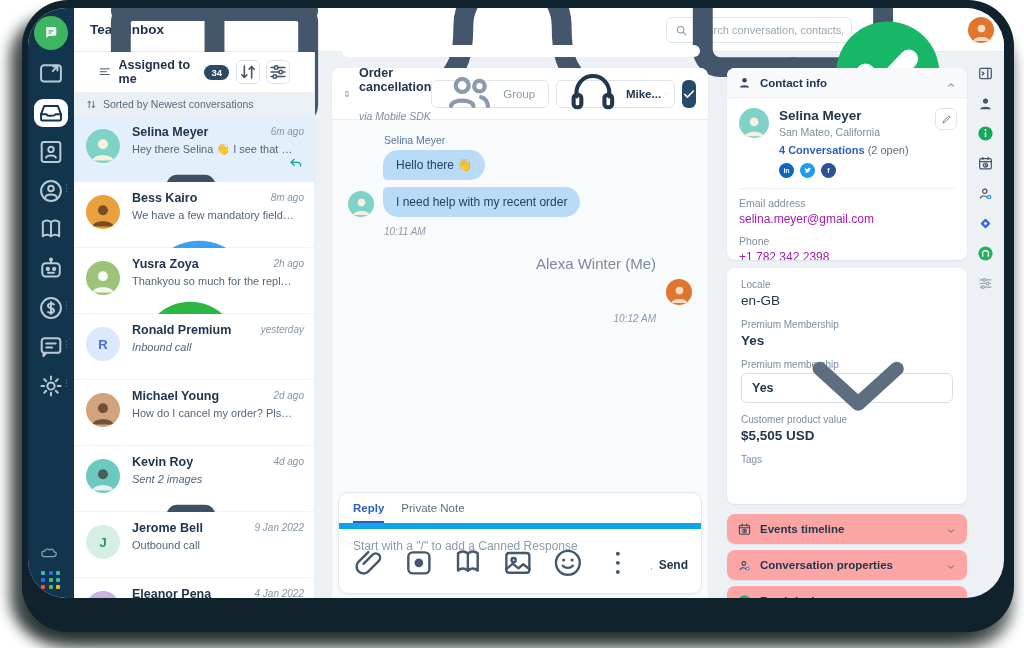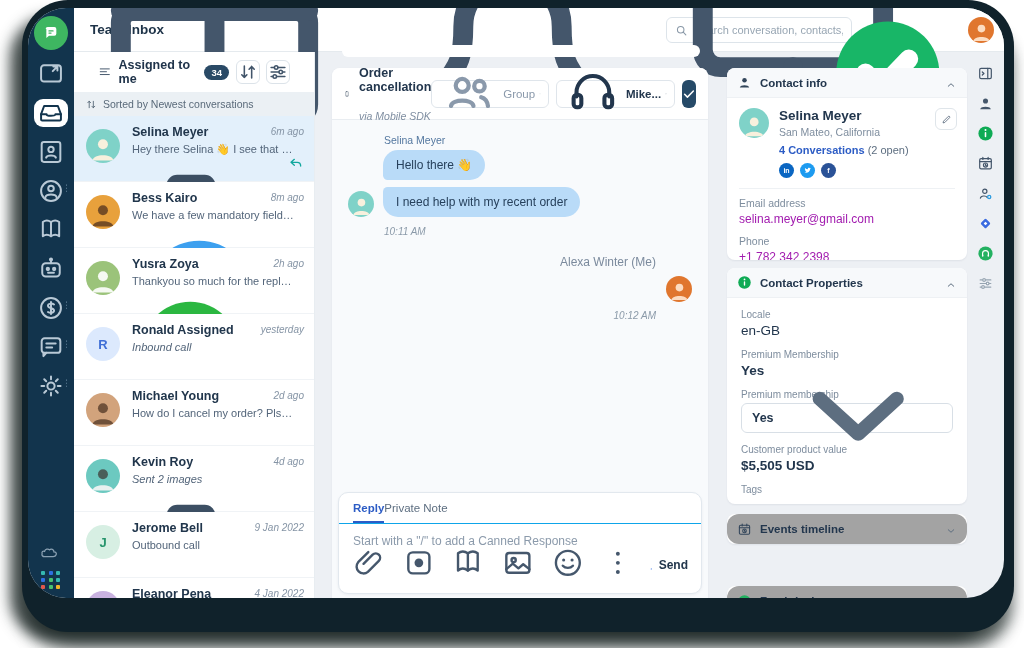--- a/index.html
+++ b/index.html
@@ -76,43 +76,43 @@
   .messages { padding:14px 16px 0; }
   .msg-name-in { margin-left:36px; font-size:10.5px; color:#53779f; margin-bottom:4px; }
   .in-row { display:flex;align-items:flex-end; }
   .in-row .avatar { width:26px; height:26px; margin-right:9px; margin-top:2px; }
   .bubbles { display:flex; flex-direction:column; gap:7px; align-items:flex-start; }
   .bub-in { background:#b9dbf8; color:#27415c; font-size:12px; padding:8px 13px; border-radius:16px; width:fit-content; }
   .bub-in.b1 { border-bottom-left-radius:5px; }
   .bub-in.b2 { border-top-left-radius:5px; }
   .time-in { margin-left:36px; margin-top:9px; font-size:10px; font-style:italic; color:#8b9aa9; }
   .out-block { margin-top:18px; }
-  .msg-name-out { text-align:right; margin-right:36px; font-size:12px; color:#7b8a9d; margin-bottom:5px; }
+  .msg-name-out { text-align:right; margin-right:36px; font-size:15px; color:#7b8a9d; margin-bottom:5px; }
   .out-row { display:flex; justify-content:flex-end; }
   .bub-out { position:relative; background:#fff; border-radius:14px; border-top-right-radius:5px; padding:9px 14px 10px 12px; width:238px; color:#33475c; font-size:12px; line-height:1.5; box-shadow:0 1px 2px rgba(20,40,60,.08); }
   .ticks { position:absolute; right:9px; bottom:6px; color:#7aa9ec; font-size:10px; letter-spacing:-3px; }
   .out-row .avatar { width:26px; height:26px; margin-left:9px; margin-top:2px; }
   .time-out { text-align:right; margin-right:36px; margin-top:8px; font-size:10px; font-style:italic; color:#8b9aa9; }
 
   .reply-card { position:absolute; left:310px; top:484px; width:364px; height:102px; background:#fff; border:1px solid #e2e8ee; border-radius:10px; box-shadow:0 1px 3px rgba(20,40,60,.06); }
-  .rc-tabs { padding:9px 14px 0; border-bottom:1px solid #0ea5e9; display:flex; }
+  .rc-tabs { padding:9px 14px 0; border-bottom:6px solid #0ea5e9; display:flex; gap:17px; }
   .rc-tab { font-size:11.5px; padding-bottom:7px; color:#5d6e80; }
   .rc-tab.active { color:#2c5cc5; font-weight:bold; border-bottom:2px solid #2c5cc5; }
   .rc-input { width:100%; border:0; outline:0; resize:none; background:transparent; font-family:inherit; font-size:12px; color:#44566b; padding:10px 14px 0; height:30px; }
   .rc-input::placeholder { color:#8b9aab; }
   .rc-toolbar { position:absolute; left:13px; right:13px; bottom:9px; display:flex; align-items:center; gap:16px; color:#45576c; }
   .rc-toolbar svg { width:15px; height:15px; }
   .send { margin-left:auto; display:flex; align-items:center; gap:6px; }
   .send svg { width:14px; height:14px; }
   .send b { font-size:12px; color:#22364c; }
 
   
   .card { position:absolute; left:699px; width:240px; background:#fff; border-radius:8px; box-shadow:0 1px 2px rgba(25,45,70,.07); overflow:hidden; }
   .c-head { height:30px; display:flex; align-items:center; gap:8px; padding:0 10px; background:#f7f9fb; border-bottom:1px solid #eef1f4; }
-  .c-head.solo { border-bottom:0; background:#a3a3a3;border-radius:12px; }
+  .c-head.solo { border-bottom:0; background:#fca5a5; }
   .c-head svg.hic { width:15px; height:15px; color:#33465b; flex:none; }
   .c-title { font-size:11.5px; font-weight:bold; color:#22364d; }
   .c-chev { margin-left:auto; width:12px; height:12px; color:#5d6e80; }
   .ci-body { position:relative; padding:10px 12px 8px; }
   .ci-row { display:flex; gap:10px; }
   .av-contact { width:30px; height:30px; }
   .cname { font-size:13.5px; font-weight:bold; color:#22364d; }
   .cloc { font-size:10.5px; color:#7e8d9e; margin-top:3px; }
   .cconv { margin-top:6px; font-size:11px; }
   .cconv a { color:#2c5cc5; font-weight:bold; text-decoration:none; }
@@ -354,21 +354,21 @@
                 <circle cx="12" cy="12" r="10" fill="#2bb741"></circle>
                 <path fill="#fff" d="M8.1 7.6c-1 1 .1 3.8 2.3 6 2.2 2.2 5 3.3 6 2.3.6-.6.2-1.5-.8-2.4-.8-.7-1.4-.9-1.9-.5l-.7.5c-.8-.4-2.1-1.7-2.5-2.5l.5-.7c.4-.5.2-1.1-.5-1.9-.9-1-1.8-1.4-2.4-.8z"></path>
               </svg></span>
             <span>I need help with the login issu...</span>
           </span>
     </div>
     <div class="conv-item">
       <span class="ci-av">
             <span class="init" style="background:#dce9fd;color:#3f6ed6">R</span>
           </span>
-      <span class="ci-name">Ronald Assigned</span>
+      <span class="ci-name">Ronald Premium</span>
       <span class="ci-time">yesterday</span>
       <span class="ci-prev it">Inbound call</span>
       <span class="ci-chan">
             <span><svg viewBox="0 0 24 24" fill="none" style="width:100%;height:100%">
                 <path fill="#42566a" d="M5.8 4.6c-1.2 1.2-1.3 4.8 3.3 9.4 4.6 4.6 8.2 4.5 9.4 3.3.5-.5.3-1.2-.3-1.8l-1.7-1.5c-.6-.5-1.2-.6-1.7-.2l-.9.7c-1.4-.6-3.9-3.1-4.5-4.5l.7-.9c.4-.5.3-1.1-.2-1.7L8 5c-.6-.7-1.6-1-2.2-.4z"></path>
               </svg></span>
             <span>Support number USA</span>
           </span>
     </div>
     <div class="conv-item">
@@ -588,31 +588,20 @@
           </span>
       <div class="ci-divider"></div>
       <div class="fld-label">Email address</div>
       <div class="fld-value">selina.meyer@gmail.com</div>
       <div class="fld-label">Phone</div>
       <div class="fld-value">+1 782 342 2398</div>
     </div>
   </section>
 
   <section class="card" style="top:260px;height:236px;">
-    <div class="c-head">
-      <svg class="hic" viewBox="0 0 24 24">
-            <circle cx="12" cy="12" r="10" fill="#0fab55"></circle>
-            <rect x="10.9" y="10" width="2.2" height="7.2" rx="1.1" fill="#fff"></rect>
-            <circle cx="12" cy="7" r="1.4" fill="#fff"></circle>
-          </svg>
-      <span class="c-title">Contact Properties</span>
-      <span class="c-chev"><svg viewBox="0 0 24 24" fill="none" stroke="currentColor" stroke-width="1.7" stroke-linecap="round" stroke-linejoin="round" style="width:100%;height:100%">
-              <path d="M6.5 14.5l5.5-5 5.5 5" stroke-width="2"></path>
-            </svg></span>
-    </div>
     <div class="cp-body">
       <div class="cp-label">Locale</div>
       <div class="cp-value">en-GB</div>
       <div class="cp-label">Premium Membership</div>
       <div class="cp-value bold">Yes</div>
       <div class="cp-label">Premium membership</div>
       <div class="cp-select">
             <b>Yes</b>
             <span><svg viewBox="0 0 24 24" fill="none" stroke="currentColor" stroke-width="1.7" stroke-linecap="round" stroke-linejoin="round" style="width:100%;height:100%">
                 <path d="M6.5 9.5l5.5 5 5.5-5" stroke-width="2"></path>
@@ -627,20 +616,34 @@
 
   <section class="card" style="top:506px;height:30px;">
     <div class="c-head solo">
       <span class="hic" style="width:15px;height:15px;color:#33465b"><svg viewBox="0 0 24 24" fill="none" stroke="currentColor" stroke-width="1.7" stroke-linecap="round" stroke-linejoin="round" style="width:100%;height:100%">
               <rect x="3.8" y="5.2" width="16.4" height="14.3" rx="2"></rect>
               <path d="M3.8 9.3h16.4M8.3 3.2v3M15.7 3.2v3"></path>
               <circle cx="12" cy="14.2" r="2.9"></circle>
               <path d="M12 12.8v1.5l1.2.8"></path>
             </svg></span>
       <span class="c-title">Events timeline</span>
+      <span class="c-chev"><svg viewBox="0 0 24 24" fill="none" stroke="currentColor" stroke-width="1.7" stroke-linecap="round" stroke-linejoin="round" style="width:100%;height:100%">
+              <path d="M6.5 9.5l5.5 5 5.5-5" stroke-width="2"></path>
+            </svg></span>
+    </div>
+  </section>
+  <section class="card" style="top:542px;height:30px;">
+    <div class="c-head solo">
+      <span class="hic" style="width:15px;height:15px;color:#33465b"><svg viewBox="0 0 24 24" fill="none" stroke="currentColor" stroke-width="1.7" stroke-linecap="round" stroke-linejoin="round" style="width:100%;height:100%">
+              <circle cx="11" cy="8.8" r="3"></circle>
+              <path d="M4.8 18.6c.8-3.8 8-4 9.6-1"></path>
+              <circle cx="17.2" cy="16.8" r="3.2" fill="#2f9de0" stroke="none"></circle>
+              <circle cx="17.2" cy="16.8" r="1.2" fill="#fff" stroke="none"></circle>
+            </svg></span>
+      <span class="c-title">Conversation properties</span>
       <span class="c-chev"><svg viewBox="0 0 24 24" fill="none" stroke="currentColor" stroke-width="1.7" stroke-linecap="round" stroke-linejoin="round" style="width:100%;height:100%">
               <path d="M6.5 9.5l5.5 5 5.5-5" stroke-width="2"></path>
             </svg></span>
     </div>
   </section>
   <section class="card" style="top:578px;height:30px;">
     <div class="c-head solo">
       <span class="hic" style="width:15px;height:15px"><svg viewBox="0 0 24 24" fill="none" stroke-linecap="round" style="width:100%;height:100%">
               <circle cx="12" cy="12" r="10" fill="#23b161"></circle>
               <path d="M7.8 13.8v-1.6a4.2 4.2 0 018.4 0v1.6" stroke="#fff" stroke-width="1.6" fill="none"></path>

